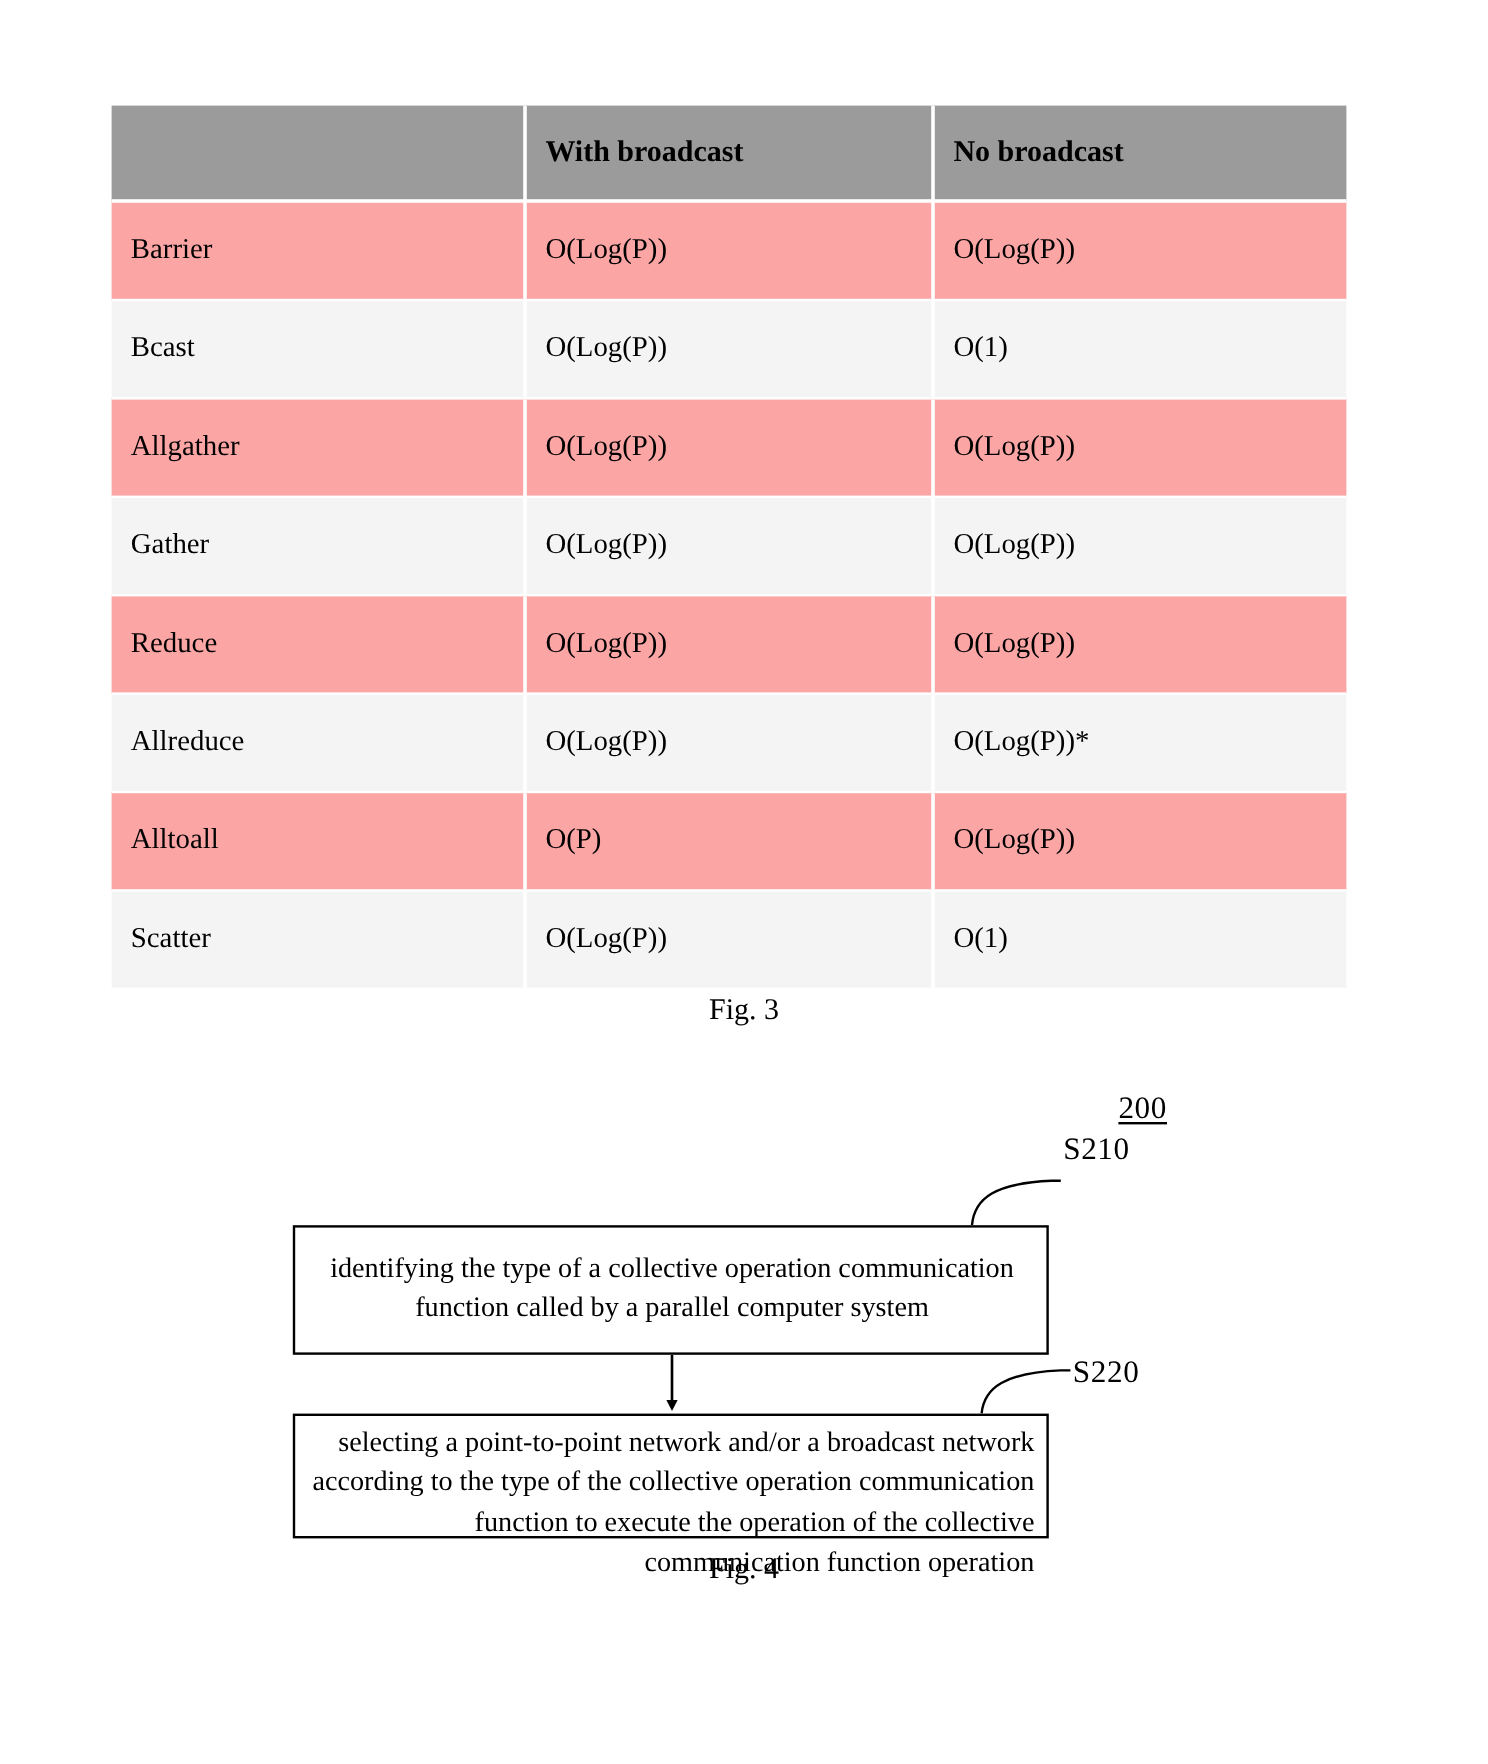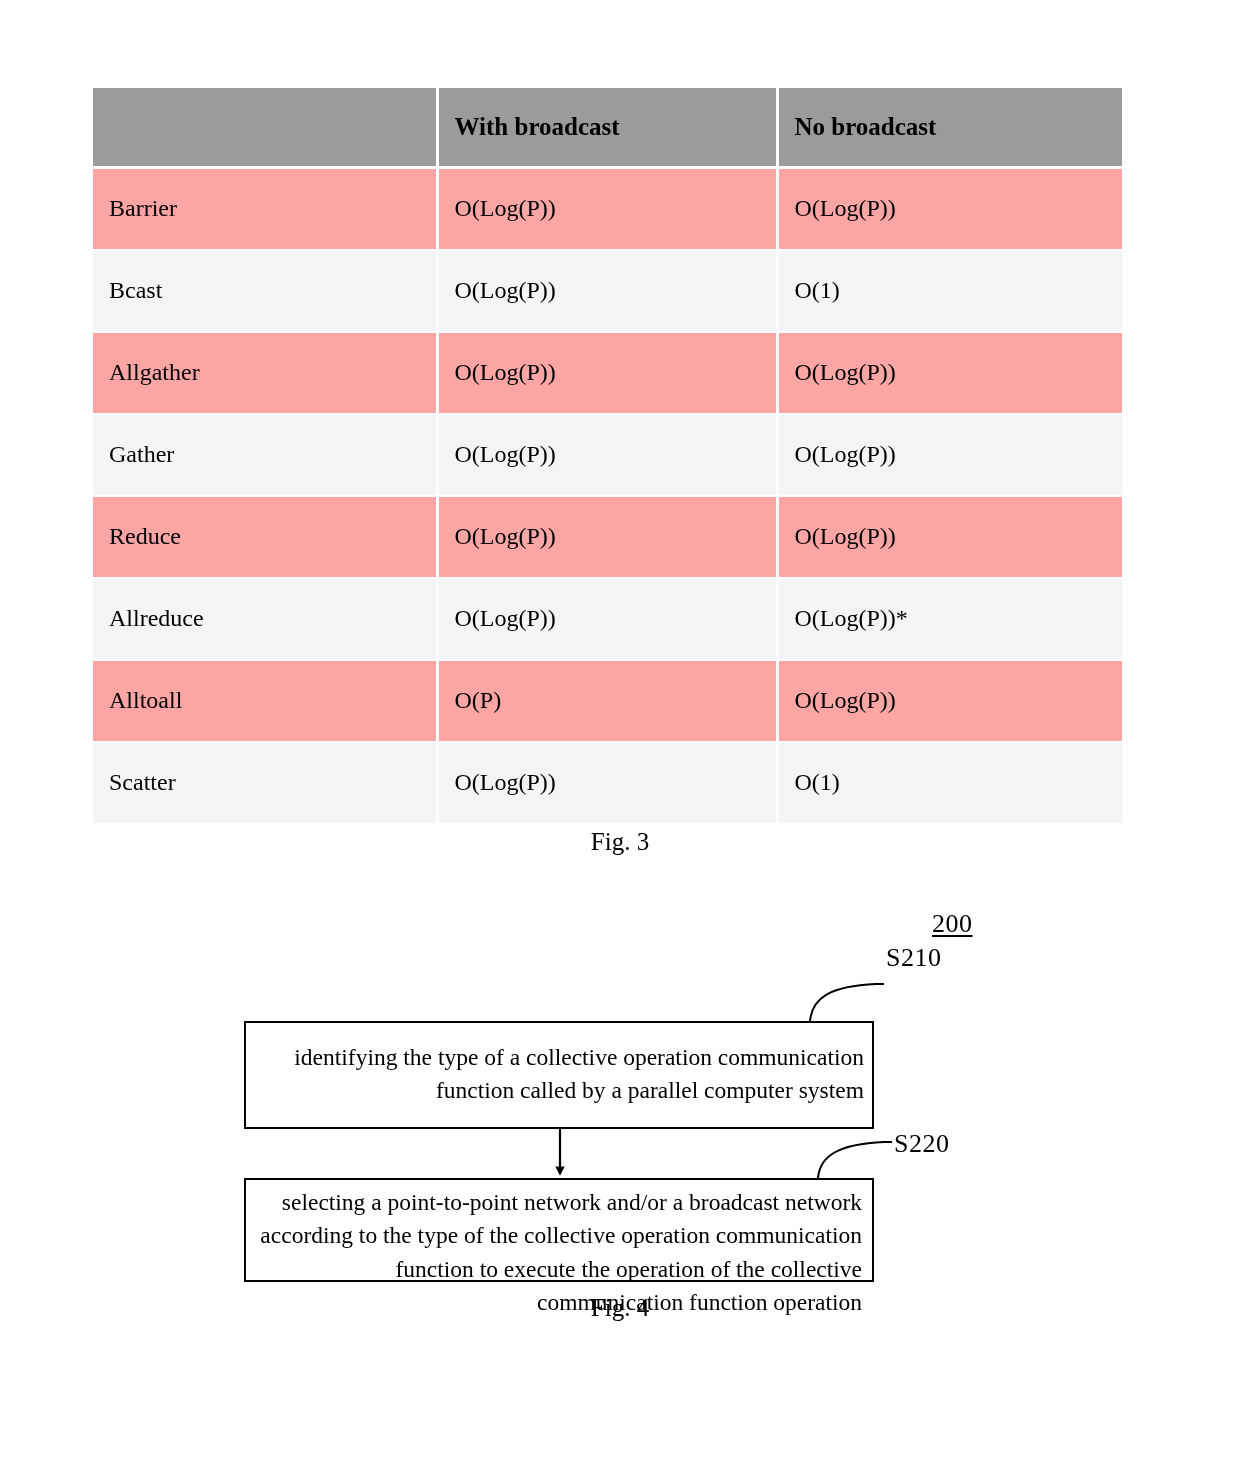--- a/index.html
+++ b/index.html
@@ -88,21 +88,21 @@
     box-sizing: border-box;
     font-size: 23.5px;
     line-height: 1.42;
   }
   #box-s210 {
     left: 244px;
     top: 131px;
     width: 630px;
     height: 108px;
     padding: 18px 8px 0 10px;
-    text-align: right;
+    text-align: center;
   }
   #box-s220 {
     left: 244px;
     top: 288px;
     width: 630px;
     height: 104px;
     padding: 6px 10px 0 10px;
     text-align: right;
   }
 

